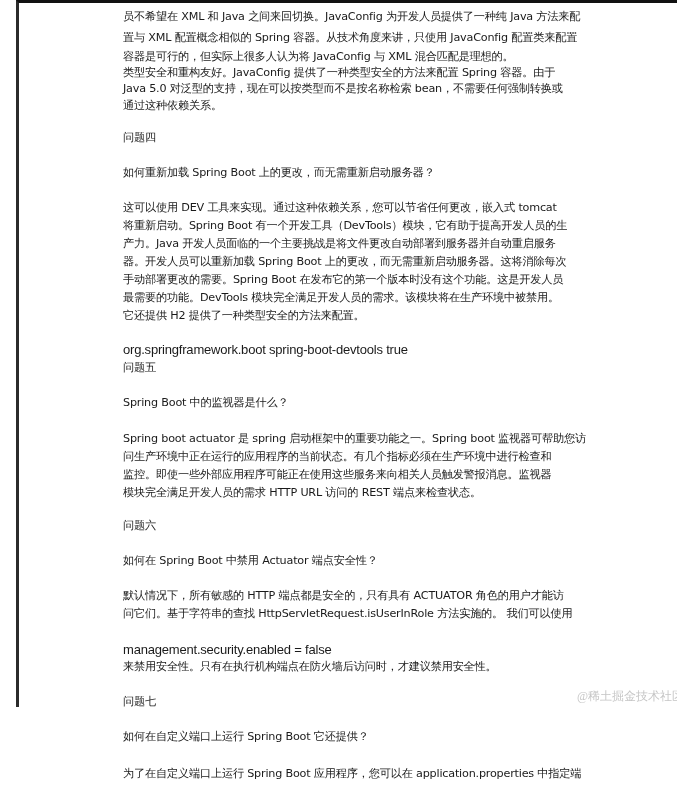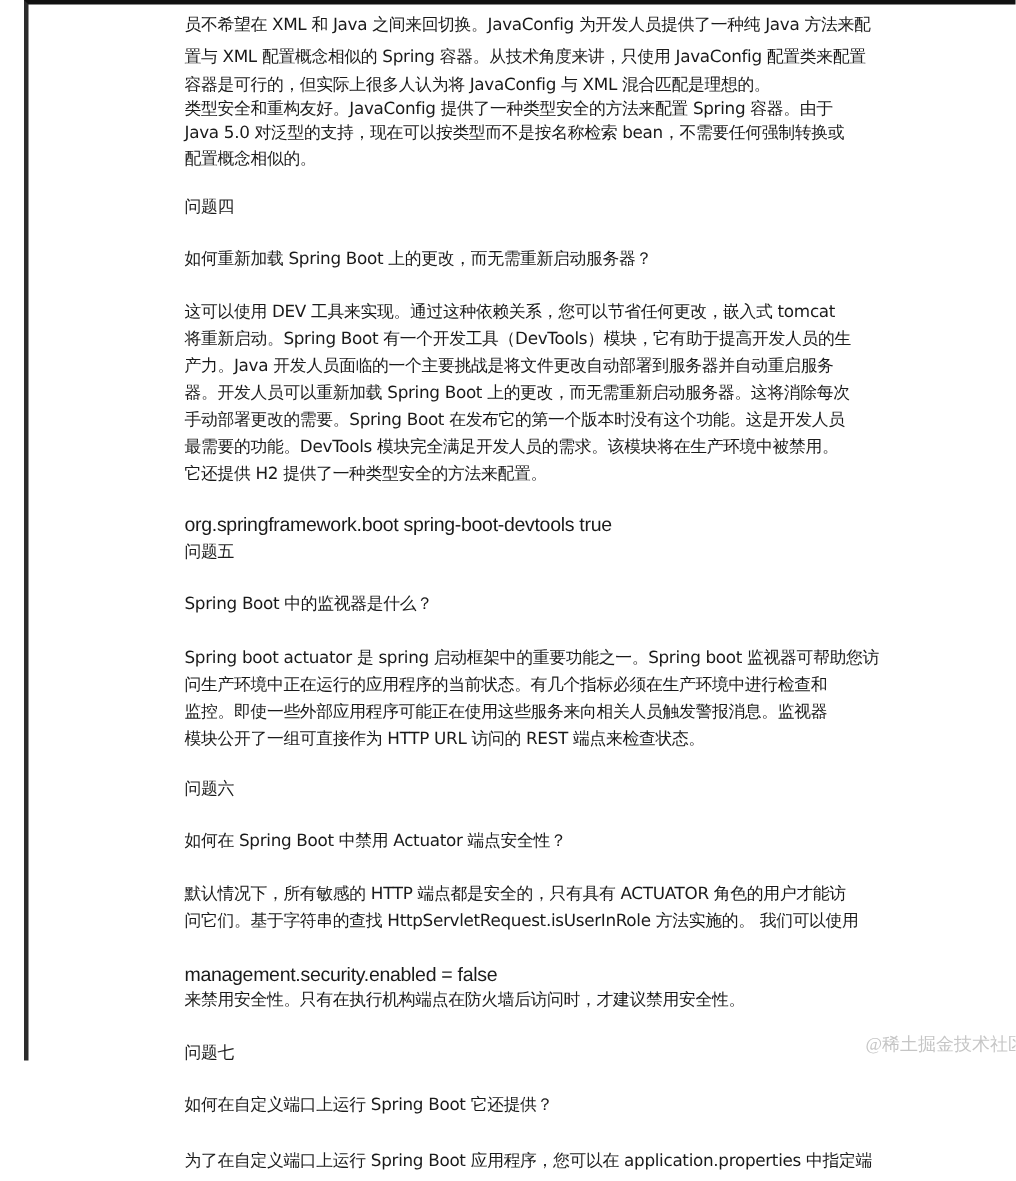--- a/index.html
+++ b/index.html
@@ -70,41 +70,41 @@
 <body>
 
 <div class="page-frame">
   <div class="doc">
 
     <div class="line" style="top:6px">员不希望在 XML 和 Java 之间来回切换。JavaConfig 为开发人员提供了一种纯 Java 方法来配</div>
     <div class="line" style="top:27px">置与 XML 配置概念相似的 Spring 容器。从技术角度来讲，只使用 JavaConfig 配置类来配置</div>
     <div class="line" style="top:46px">容器是可行的，但实际上很多人认为将 JavaConfig 与 XML 混合匹配是理想的。</div>
     <div class="line" style="top:62px">类型安全和重构友好。JavaConfig 提供了一种类型安全的方法来配置 Spring 容器。由于</div>
     <div class="line" style="top:78px">Java   5.0 对泛型的支持，现在可以按类型而不是按名称检索 bean，不需要任何强制转换或</div>
-    <div class="line" style="top:95px">配置概念相似的。</div>
+    <div class="line" style="top:95px">通过这种依赖关系。</div>
 
     <div class="line" style="top:127px">问题四</div>
     <div class="line" style="top:162px">如何重新加载 Spring Boot 上的更改，而无需重新启动服务器？</div>
 
     <div class="line" style="top:197px">这可以使用 DEV 工具来实现。通过这种依赖关系，您可以节省任何更改，嵌入式 tomcat</div>
     <div class="line" style="top:215px">将重新启动。Spring   Boot 有一个开发工具（DevTools）模块，它有助于提高开发人员的生</div>
     <div class="line" style="top:233px">产力。Java 开发人员面临的一个主要挑战是将文件更改自动部署到服务器并自动重启服务</div>
     <div class="line" style="top:251px">器。开发人员可以重新加载 Spring  Boot 上的更改，而无需重新启动服务器。这将消除每次</div>
     <div class="line" style="top:269px">手动部署更改的需要。Spring   Boot 在发布它的第一个版本时没有这个功能。这是开发人员</div>
     <div class="line" style="top:287px">最需要的功能。DevTools 模块完全满足开发人员的需求。该模块将在生产环境中被禁用。</div>
     <div class="line" style="top:305px">它还提供 H2 提供了一种类型安全的方法来配置。</div>
 
     <div class="line mono" style="top:339px">org.springframework.boot spring-boot-devtools true</div>
 
     <div class="line" style="top:357px">问题五</div>
     <div class="line" style="top:392px">Spring Boot 中的监视器是什么？</div>
     <div class="line" style="top:428px">Spring  boot  actuator 是 spring 启动框架中的重要功能之一。Spring  boot 监视器可帮助您访</div>
     <div class="line" style="top:446px">问生产环境中正在运行的应用程序的当前状态。有几个指标必须在生产环境中进行检查和</div>
     <div class="line" style="top:464px">监控。即使一些外部应用程序可能正在使用这些服务来向相关人员触发警报消息。监视器</div>
-    <div class="line" style="top:482px">模块公开了一组可直接作为 HTTP URL 访问的 REST 端点来检查状态。</div>
+    <div class="line" style="top:482px">模块完全满足开发人员的需求 HTTP URL 访问的 REST 端点来检查状态。</div>
 
     <div class="line" style="top:515px">问题六</div>
     <div class="line" style="top:550px">如何在 Spring Boot 中禁用 Actuator 端点安全性？</div>
     <div class="line" style="top:585px">默认情况下，所有敏感的 HTTP 端点都是安全的，只有具有 ACTUATOR 角色的用户才能访</div>
     <div class="line" style="top:603px">问它们。基于字符串的查找 HttpServletRequest.isUserInRole 方法实施的。 我们可以使用</div>
 
     <div class="line mono" style="top:639px">management.security.enabled = false</div>
     <div class="line" style="top:656px">来禁用安全性。只有在执行机构端点在防火墙后访问时，才建议禁用安全性。</div>
 
     <div class="line" style="top:691px">问题七</div>

